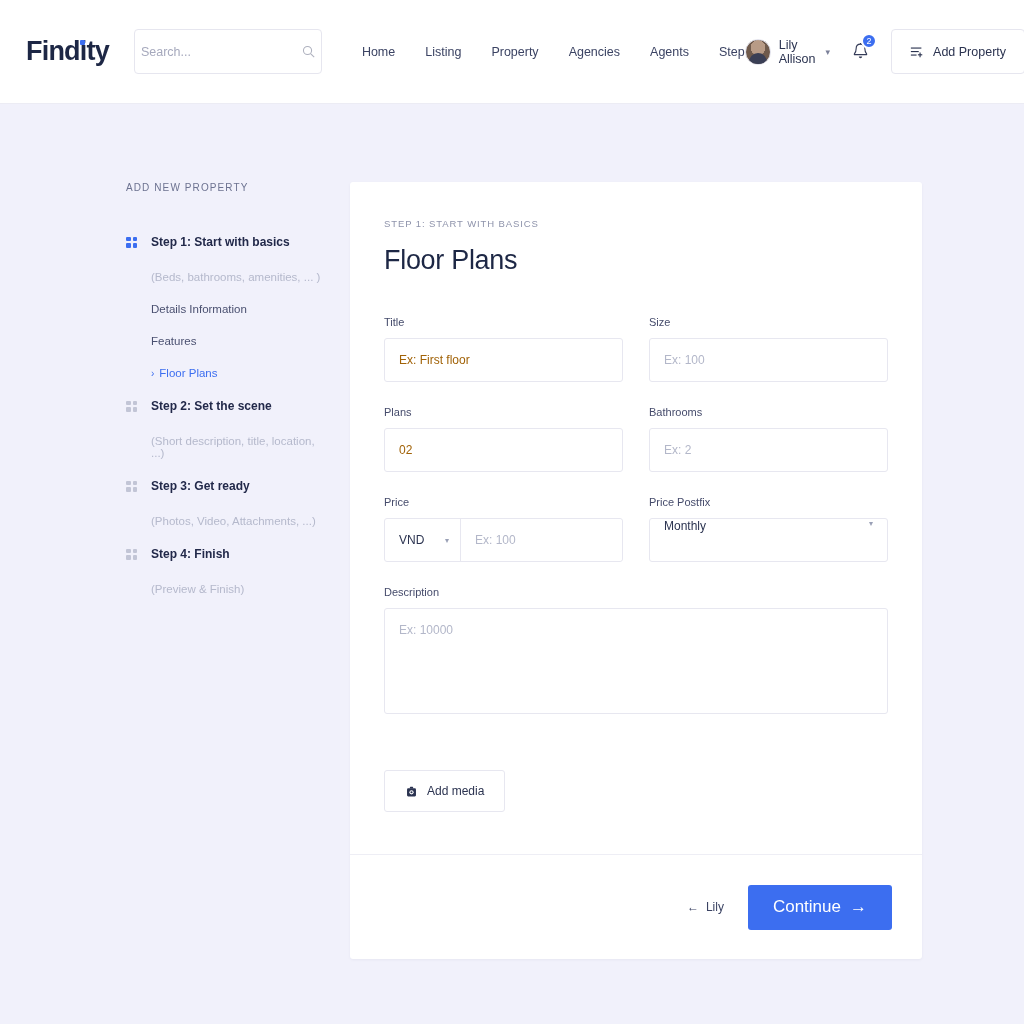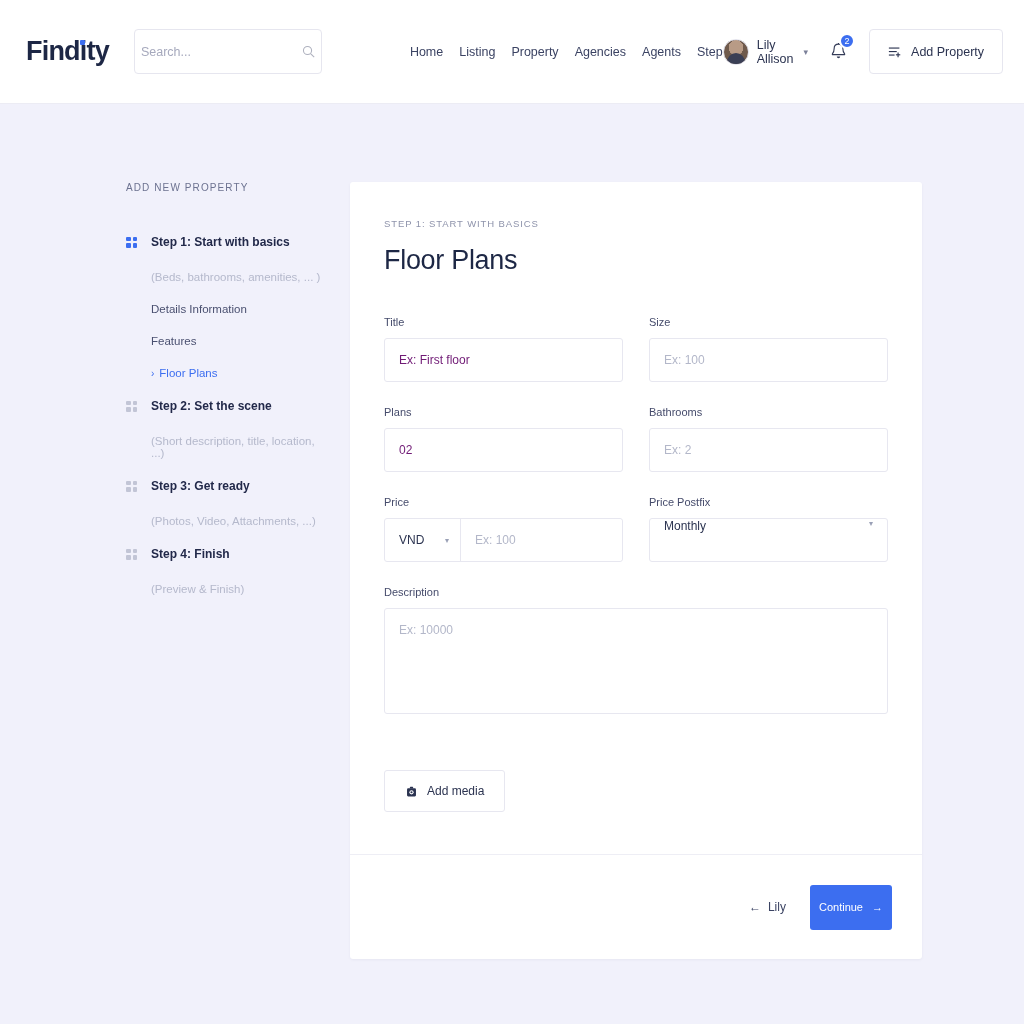--- a/index.html
+++ b/index.html
@@ -54,22 +54,22 @@
     color: #2b3350;
     font-family: "Liberation Sans", sans-serif;
     background: transparent;
   }
   .search-box input::placeholder { color: #a6a9bd; }
   .search-icon { width: 13px; height: 13px; flex: none; opacity: .55; }
 
   .nav {
     display: flex;
     align-items: center;
-    gap: 16px;
-    margin-left: 88px;
+    gap: 30px;
+    margin-left: 40px;
   }
   .nav a {
     font-size: 12.5px;
     color: #3b4363;
     text-decoration: none;
     white-space: nowrap;
   }
 
   .header-right {
     margin-left: auto;
@@ -210,21 +210,21 @@
     margin-bottom: 10px;
   }
   .input {
     width: 100%;
     height: 44px;
     border: 1px solid #e7e7f0;
     border-radius: 3px;
     background: #fff;
     padding: 0 14px;
     font-size: 12px;
-    color: #701a75;
+    color: #a16207;
     outline: none;
     font-family: "Liberation Sans", sans-serif;
   }
   .input::placeholder { color: #b3b7c9; }
 
   
   .compound {
     display: flex;
     height: 44px;
     border: 1px solid #e7e7f0;
@@ -308,23 +308,23 @@
     font-size: 12px;
     color: #3b4363;
     cursor: pointer;
     font-family: "Liberation Sans", sans-serif;
     display: flex; align-items: center; gap: 7px;
   }
   .continue-btn {
     background: #3c6ef0;
     border: none;
     color: #fff;
-    font-size: 11px;
+    font-size: 17px;
     height: 45px;
-    padding: 0 9px;
+    padding: 0 25px;
     border-radius: 3px;
     cursor: pointer;
     font-family: "Liberation Sans", sans-serif;
     display: flex; align-items: center; gap: 9px;
   }
 </style>
 </head>
 <body>
 
 <div class="header">

